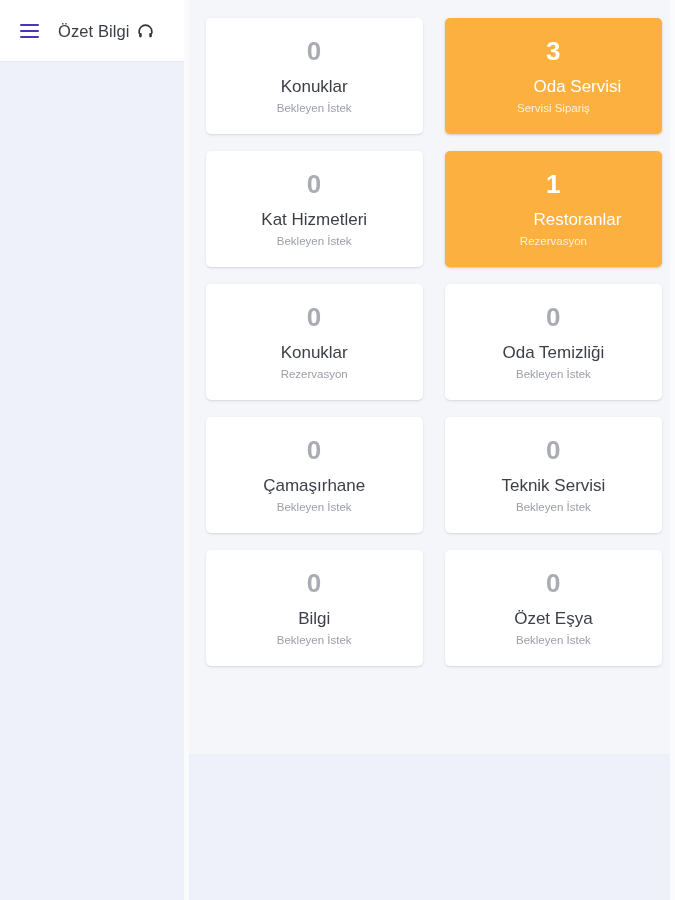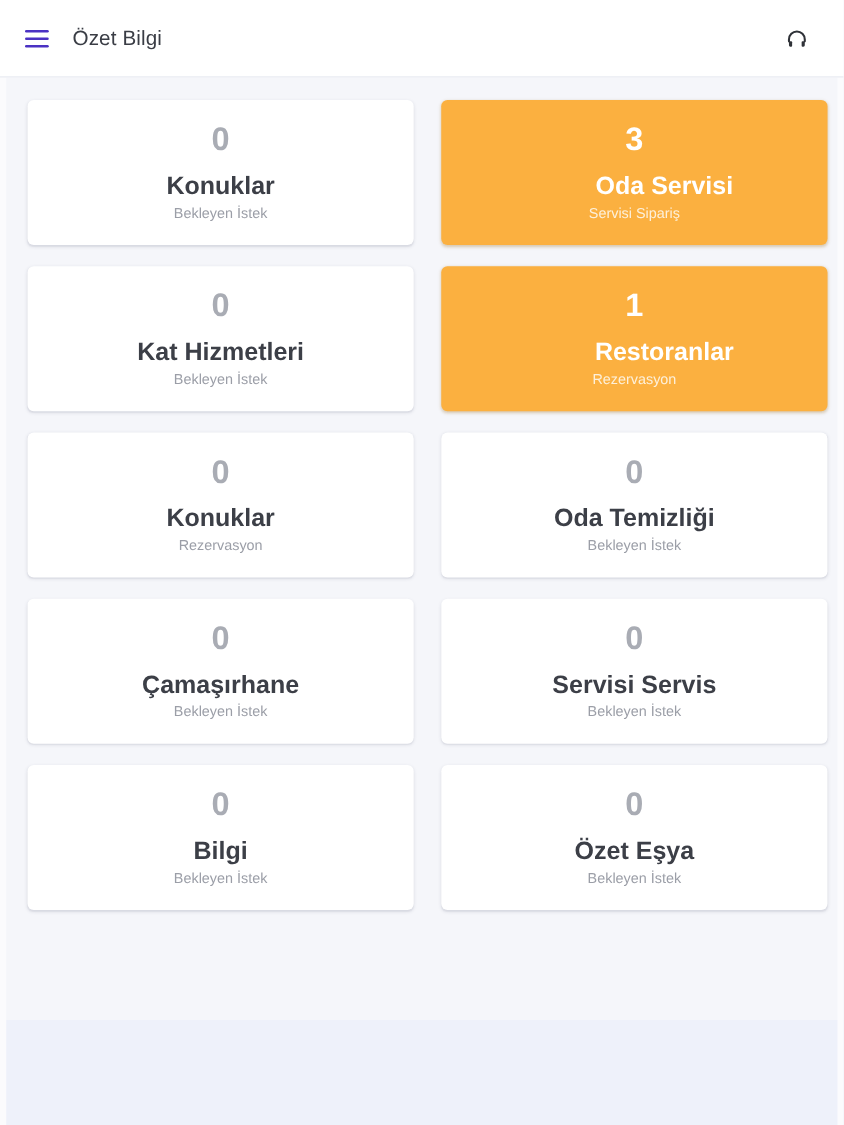--- a/index.html
+++ b/index.html
@@ -15,21 +15,21 @@
     font-family: "Liberation Sans", "DejaVu Sans", sans-serif;
     -webkit-font-smoothing: antialiased;
   }
 
   .app {
     position: relative;
     width: 675px;
     height: 900px;
     background: #eef1fa;
     display: flex;
-    flex-direction: column;
+    flex-direction: row;
   }
 
   
   .app-header {
     position: relative;
     height: 62px;
     min-height: 62px;
     background: #ffffff;
     display: flex;
     align-items: center;
@@ -160,22 +160,22 @@
     font-size: 26px;
     font-weight: 700;
     line-height: 1;
     color: #a9acb4;
     margin-bottom: 14px;
     letter-spacing: .3px;
   }
   .tile.is-active .tile-count { color: #ffffff; }
 
   .tile-label {
-    font-size: 20px;
-    font-weight: 700;
+    font-size: 17px;
+    font-weight: 400;
     line-height: 1.1;
     color: #3c3f47;
     margin-bottom: 5px;
     text-align: left;
   }
   .tile.is-active .tile-label { color: #ffffff; margin-left: 48px; }
 
   .tile-sub {
     font-size: 11.5px;
     font-weight: 400;
@@ -247,21 +247,21 @@
           <div class="tile-label">Oda Temizliği</div>
           <div class="tile-sub">Bekleyen İstek</div>
         </div>
         <div class="tile">
           <div class="tile-count">0</div>
           <div class="tile-label">Çamaşırhane</div>
           <div class="tile-sub">Bekleyen İstek</div>
         </div>
         <div class="tile">
           <div class="tile-count">0</div>
-          <div class="tile-label">Servisi Servis</div>
+          <div class="tile-label">Teknik Servisi</div>
           <div class="tile-sub">Bekleyen İstek</div>
         </div>
         <div class="tile">
           <div class="tile-count">0</div>
           <div class="tile-label">Bilgi</div>
           <div class="tile-sub">Bekleyen İstek</div>
         </div>
         <div class="tile">
           <div class="tile-count">0</div>
           <div class="tile-label">Özet Eşya</div>

